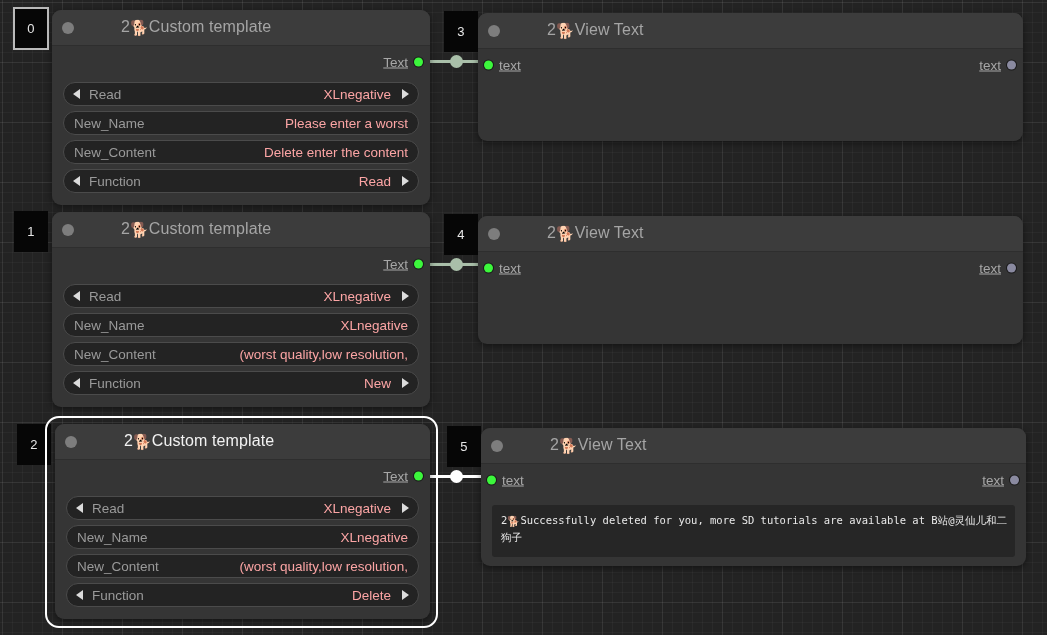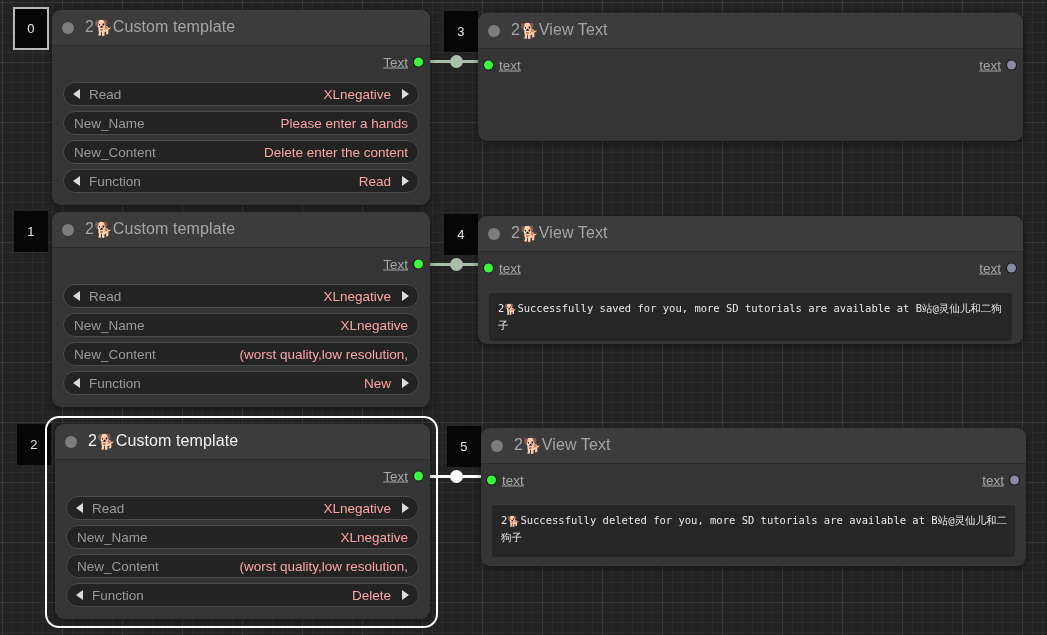--- a/index.html
+++ b/index.html
@@ -63,20 +63,21 @@
     border-radius: 50%;
     background: #7d7d7d;
     margin-right: 11px;
     flex: 0 0 auto;
   }
   .node-title {
     font-size: 16px;
     color: #a5a5a5;
     white-space: nowrap;
     letter-spacing: .1px;
+    margin-left: 36px;
   }
   .node.selected .node-title { color: #f2f2f2; }
   .emoji {
     font-size: 15px;
     color: #e2943f;
     vertical-align: -1px;
   }
 
   .node-body { position: relative; }
 
@@ -228,21 +229,21 @@
       </div>
       <div class="widgets">
         <div class="widget combo">
           <span class="arrow left"></span>
           <span class="w-name">Read</span>
           <span class="w-value">XLnegative</span>
           <span class="arrow right"></span>
         </div>
         <div class="widget">
           <span class="w-name">New_Name</span>
-          <span class="w-value">Please enter a hands</span>
+          <span class="w-value">Please enter a worst</span>
         </div>
         <div class="widget">
           <span class="w-name">New_Content</span>
           <span class="w-value">Delete enter the content</span>
         </div>
         <div class="widget combo">
           <span class="arrow left"></span>
           <span class="w-name">Function</span>
           <span class="w-value">Read</span>
           <span class="arrow right"></span>
@@ -343,21 +344,20 @@
       <span class="collapse-dot"></span>
       <span class="node-title"><span>2</span><span class="emoji">🐕</span><span>View Text</span></span>
     </div>
     <div class="node-body">
       <div class="port-row" style="height:32px;">
         <span class="port in"></span>
         <span class="port-label left">text</span>
         <span class="port-label right">text</span>
         <span class="port out idle"></span>
       </div>
-      <div class="textbox"><span>2</span><span class="emoji">🐕</span><span>Successfully saved for you, more SD tutorials are available at B站@灵仙儿和二狗子</span></div>
     </div>
   </div>
 
   <div class="node" style="left:481px; top:428px; width:545px; height:138px;">
     <div class="node-header">
       <span class="collapse-dot"></span>
       <span class="node-title"><span>2</span><span class="emoji">🐕</span><span>View Text</span></span>
     </div>
     <div class="node-body">
       <div class="port-row" style="height:32px;">

